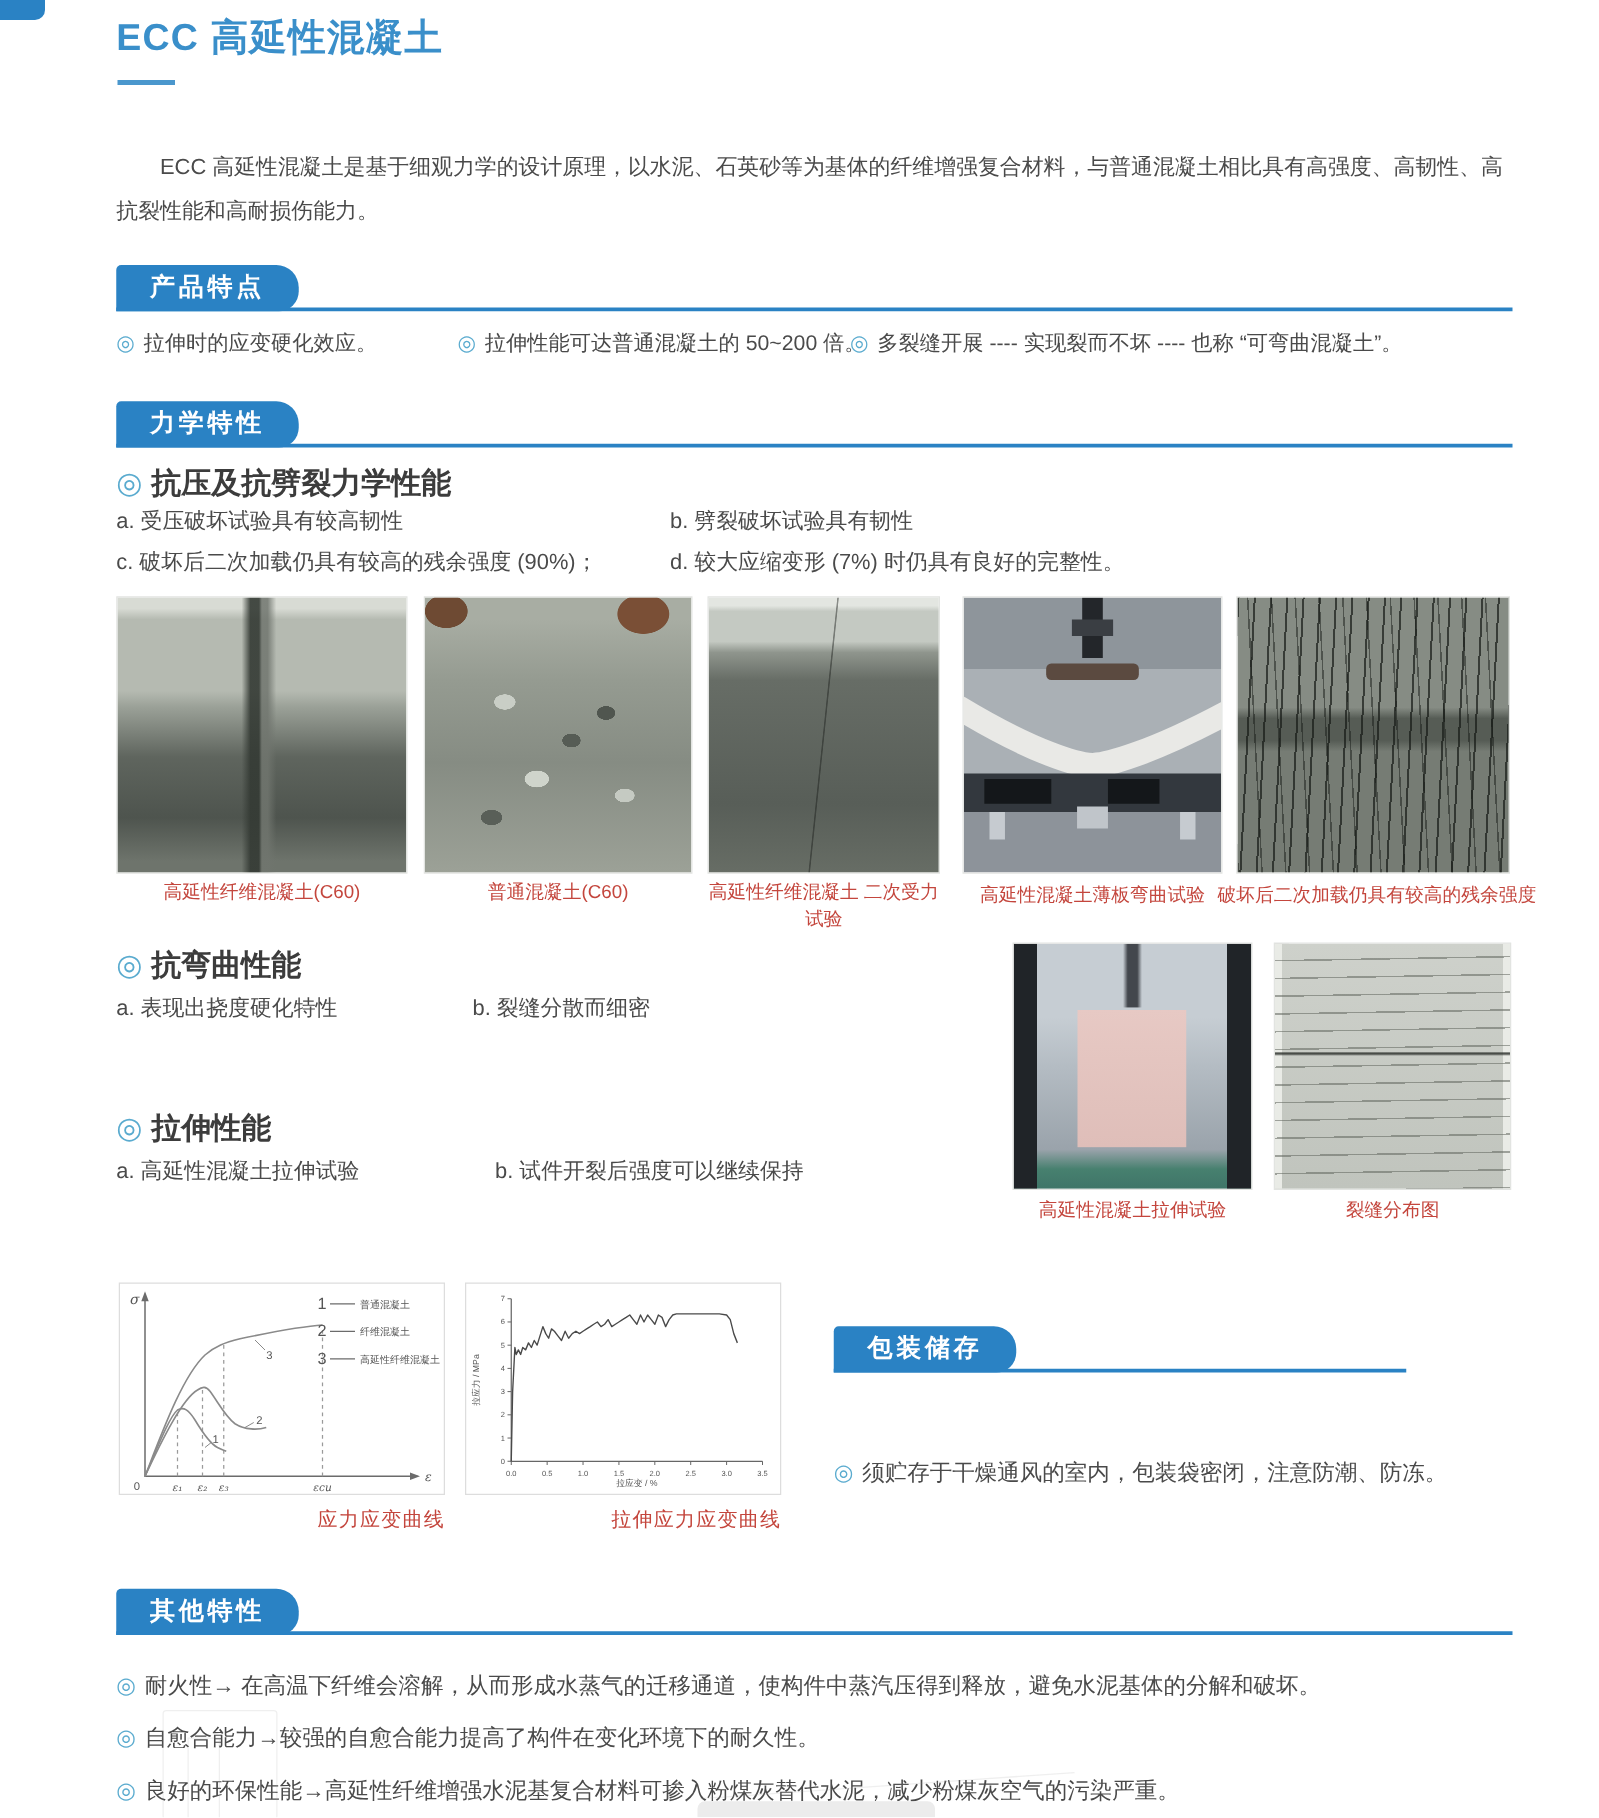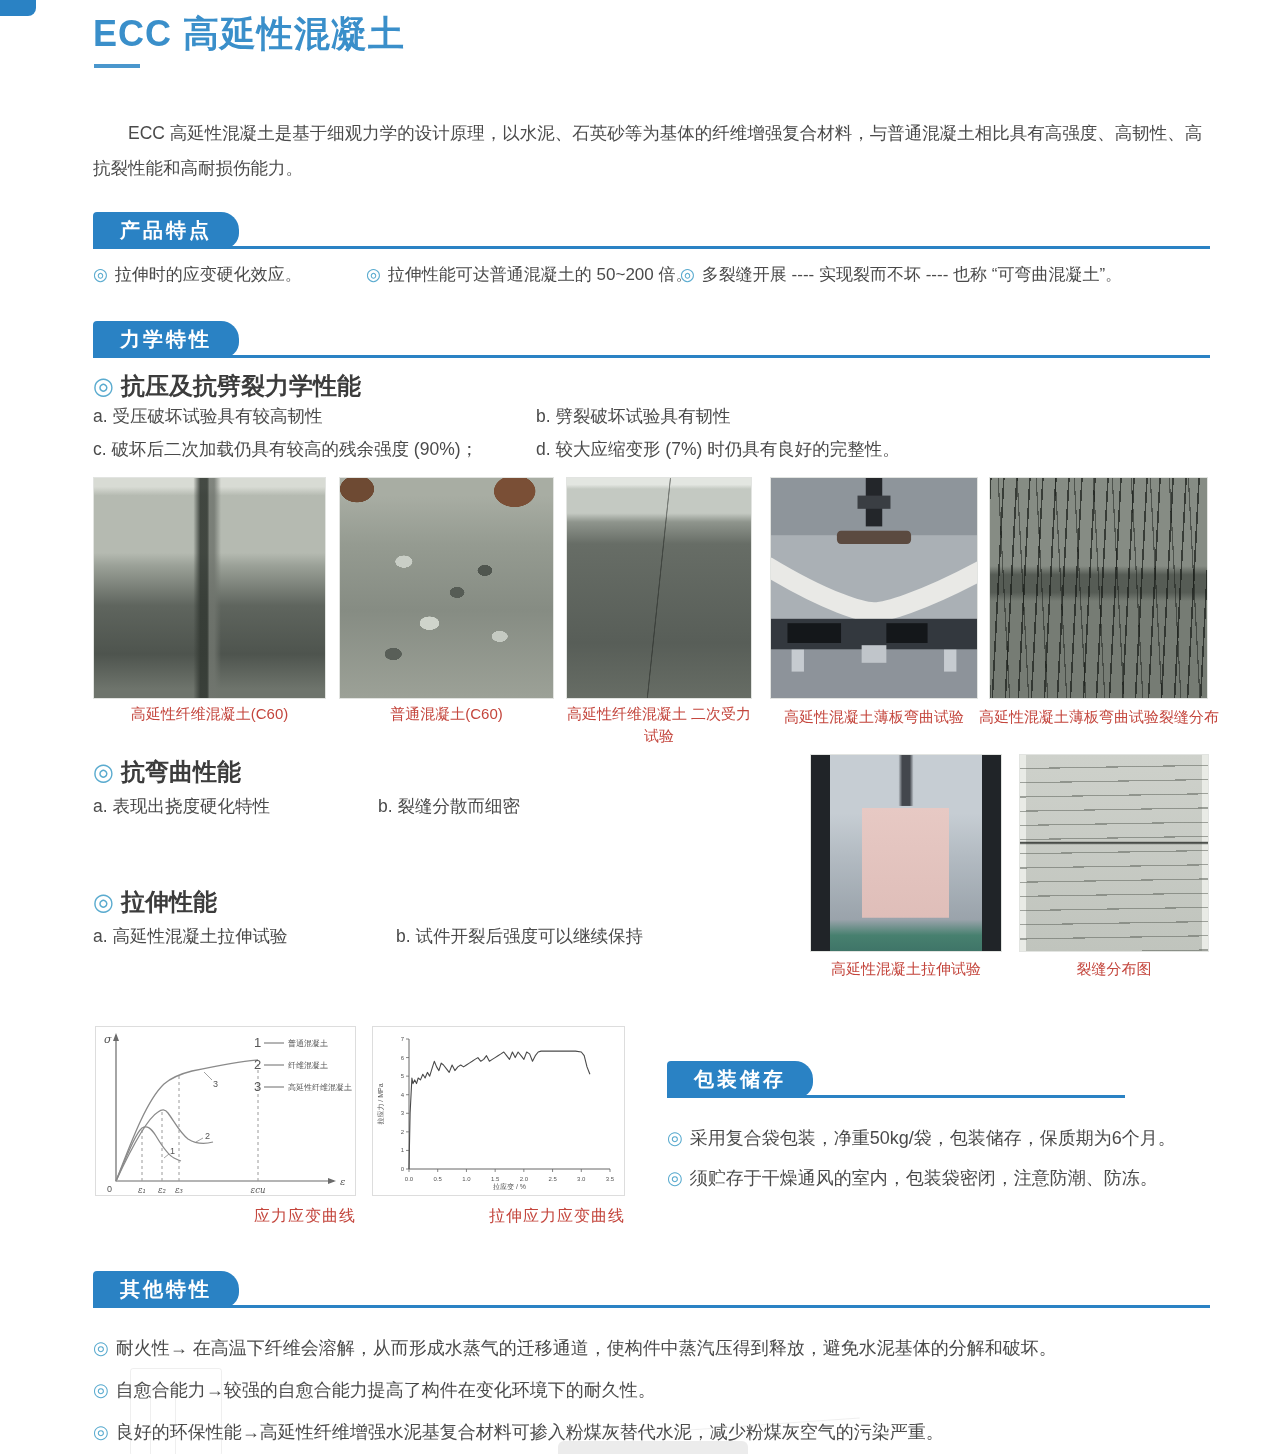--- a/index.html
+++ b/index.html
@@ -1,20 +1,20 @@
 <!DOCTYPE html>
 <html><head>
 <meta charset="utf-8">
 <style>
   html,body{margin:0;padding:0;background:#ffffff;}
   .page{position:relative;width:1279px;height:1454px;background:#fff;overflow:hidden;
         font-family:"Liberation Sans","DejaVu Sans",sans-serif;color:#4a4a4a;}
   .abs{position:absolute;}
   .corner{left:0;top:0;width:36px;height:16px;background:#2a82c4;border-radius:0 0 8px 0;}
-  .title{left:93px;top:10px;font-size:36px;font-weight:bold;color:#3a8fca;letter-spacing:1px;}
+  .title{left:93px;top:10px;font-size:30px;font-weight:bold;color:#3a8fca;letter-spacing:1px;}
   .title-dash{left:94px;top:64px;width:46px;height:4px;background:#4a97cd;}
   .intro{left:93px;top:116px;width:1120px;font-size:17.5px;line-height:35px;text-indent:2em;color:#4a4a4a;}
   .sec-head{height:40px;}
   .sec-rule{position:absolute;left:0;top:34px;height:3px;background:#2a82c4;}
   .sec-tab{position:absolute;left:0;top:0;height:37px;line-height:37px;padding:0 27px;
            background:#2a82c4;color:#ffffff;font-size:20px;font-weight:bold;letter-spacing:3px;
            border-radius:4px 18px 16px 0;}
   .ring{color:#5aabcf;margin-right:7px;}
   .bullet{font-size:17px;white-space:nowrap;color:#4a4a4a;}
   .bullet18{font-size:18px;white-space:nowrap;color:#4a4a4a;}
@@ -109,21 +109,21 @@
       <rect x="84" y="78" width="6" height="10" fill="#c6cbd0"></rect>
       <rect x="44" y="76" width="12" height="8" fill="#c0c5ca"></rect>
     </svg>
   </div>
   <div class="photo ph5" style="left:989px;top:477px;width:219px;height:222px;"></div>
 
   <div class="pcap" style="left:93px;top:703px;width:233px;">高延性纤维混凝土(C60)</div>
   <div class="pcap" style="left:339px;top:703px;width:215px;">普通混凝土(C60)</div>
   <div class="pcap" style="left:566px;top:703px;width:186px;">高延性纤维混凝土 二次受力试验</div>
   <div class="pcap" style="left:749px;top:706px;width:250px;white-space:nowrap;">高延性混凝土薄板弯曲试验</div>
-  <div class="pcap" style="left:974px;top:706px;width:250px;white-space:nowrap;">高延性混凝土薄板弯曲试验裂缝分布</div>
+  <div class="pcap" style="left:974px;top:706px;width:250px;white-space:nowrap;">破坏后二次加载仍具有较高的残余强度</div>
 
   <div class="abs subhead" style="left:93px;top:756px;"><span class="ring">◎</span><span>抗弯曲性能</span></div>
   <div class="abs item" style="left:93px;top:794px;">a. 表现出挠度硬化特性</div>
   <div class="abs item" style="left:378px;top:794px;">b. 裂缝分散而细密</div>
 
   <div class="photo rph1" style="left:810px;top:754px;width:192px;height:198px;"></div>
   <div class="photo rph2" style="left:1019px;top:754px;width:190px;height:198px;"></div>
   <div class="pcap" style="left:810px;top:958px;width:192px;">高延性混凝土拉伸试验</div>
   <div class="pcap" style="left:1019px;top:958px;width:190px;">裂缝分布图</div>
 
@@ -213,21 +213,20 @@
         <text x="10" y="77" text-anchor="middle" font-size="7" fill="#555" transform="rotate(-90 10 77)">拉应力 / MPa</text>
         <polyline points="36.0,142.0 37.1,86.3 38.9,51.0 40.0,56.6 41.7,52.9 43.5,56.6 45.2,51.0 47.5,52.9 49.8,47.3 52.1,51.0 54.4,45.4 56.7,49.1 59.0,41.7 61.3,34.3 63.6,39.9 65.9,43.6 68.2,36.1 70.5,38.0 73.3,41.7 76.2,45.4 79.1,38.0 81.9,43.6 84.8,39.9 87.7,38.0 90.6,39.9 93.4,38.0 96.3,36.1 99.2,34.3 102.0,32.4 104.9,30.6 107.8,34.3 110.7,32.4 113.5,28.7 116.4,34.3 119.3,32.4 122.1,30.6 125.0,28.7 127.9,26.9 130.8,25.0 133.6,28.7 136.5,32.4 139.4,25.0 142.2,30.6 145.1,25.0 148.0,28.7 150.9,32.4 153.7,25.0 156.6,26.9 159.5,34.3 162.3,28.7 165.2,25.0 168.1,24.1 173.8,24.1 179.6,24.1 185.3,24.1 191.1,24.1 196.8,24.1 202.5,24.1 208.3,25.0 211.2,28.7 214.0,39.9 216.9,47.3" fill="none" stroke="#4a4a4a" stroke-width="1.1" stroke-linejoin="round"></polyline>
       </svg>
   </div>
   <div class="ccap" style="left:372px;top:1206px;width:253px;">拉伸应力应变曲线</div>
 
   <div class="abs sec-head" style="left:667px;top:1061px;width:458px;">
     <div class="sec-rule" style="width:458px;"></div>
     <div class="sec-tab"><span>包装储存</span></div>
   </div>
-  <div class="abs bullet18" style="left:667px;top:1126px;"><span class="ring">◎</span><span>采用复合袋包装，净重50kg/袋，包装储存，保质期为6个月。</span></div>
   <div class="abs bullet18" style="left:667px;top:1166px;"><span class="ring">◎</span><span>须贮存于干燥通风的室内，包装袋密闭，注意防潮、防冻。</span></div>
 
   <div class="abs sec-head" style="left:93px;top:1271px;width:1117px;padding-left:18px;">
     <div class="sec-rule" style="width:1117px;"></div>
     <div class="sec-tab"><span>其他特性</span></div>
   </div>
   <div class="abs bullet18" style="left:93px;top:1336px;"><span class="ring">◎</span><span>耐火性→ 在高温下纤维会溶解，从而形成水蒸气的迁移通道，使构件中蒸汽压得到释放，避免水泥基体的分解和破坏。</span></div>
   <div class="abs bullet18" style="left:93px;top:1378px;"><span class="ring">◎</span><span>自愈合能力→较强的自愈合能力提高了构件在变化环境下的耐久性。</span></div>
   <div class="abs bullet18" style="left:93px;top:1420px;"><span class="ring">◎</span><span>良好的环保性能→高延性纤维增强水泥基复合材料可掺入粉煤灰替代水泥，减少粉煤灰空气的污染严重。</span></div>
 

